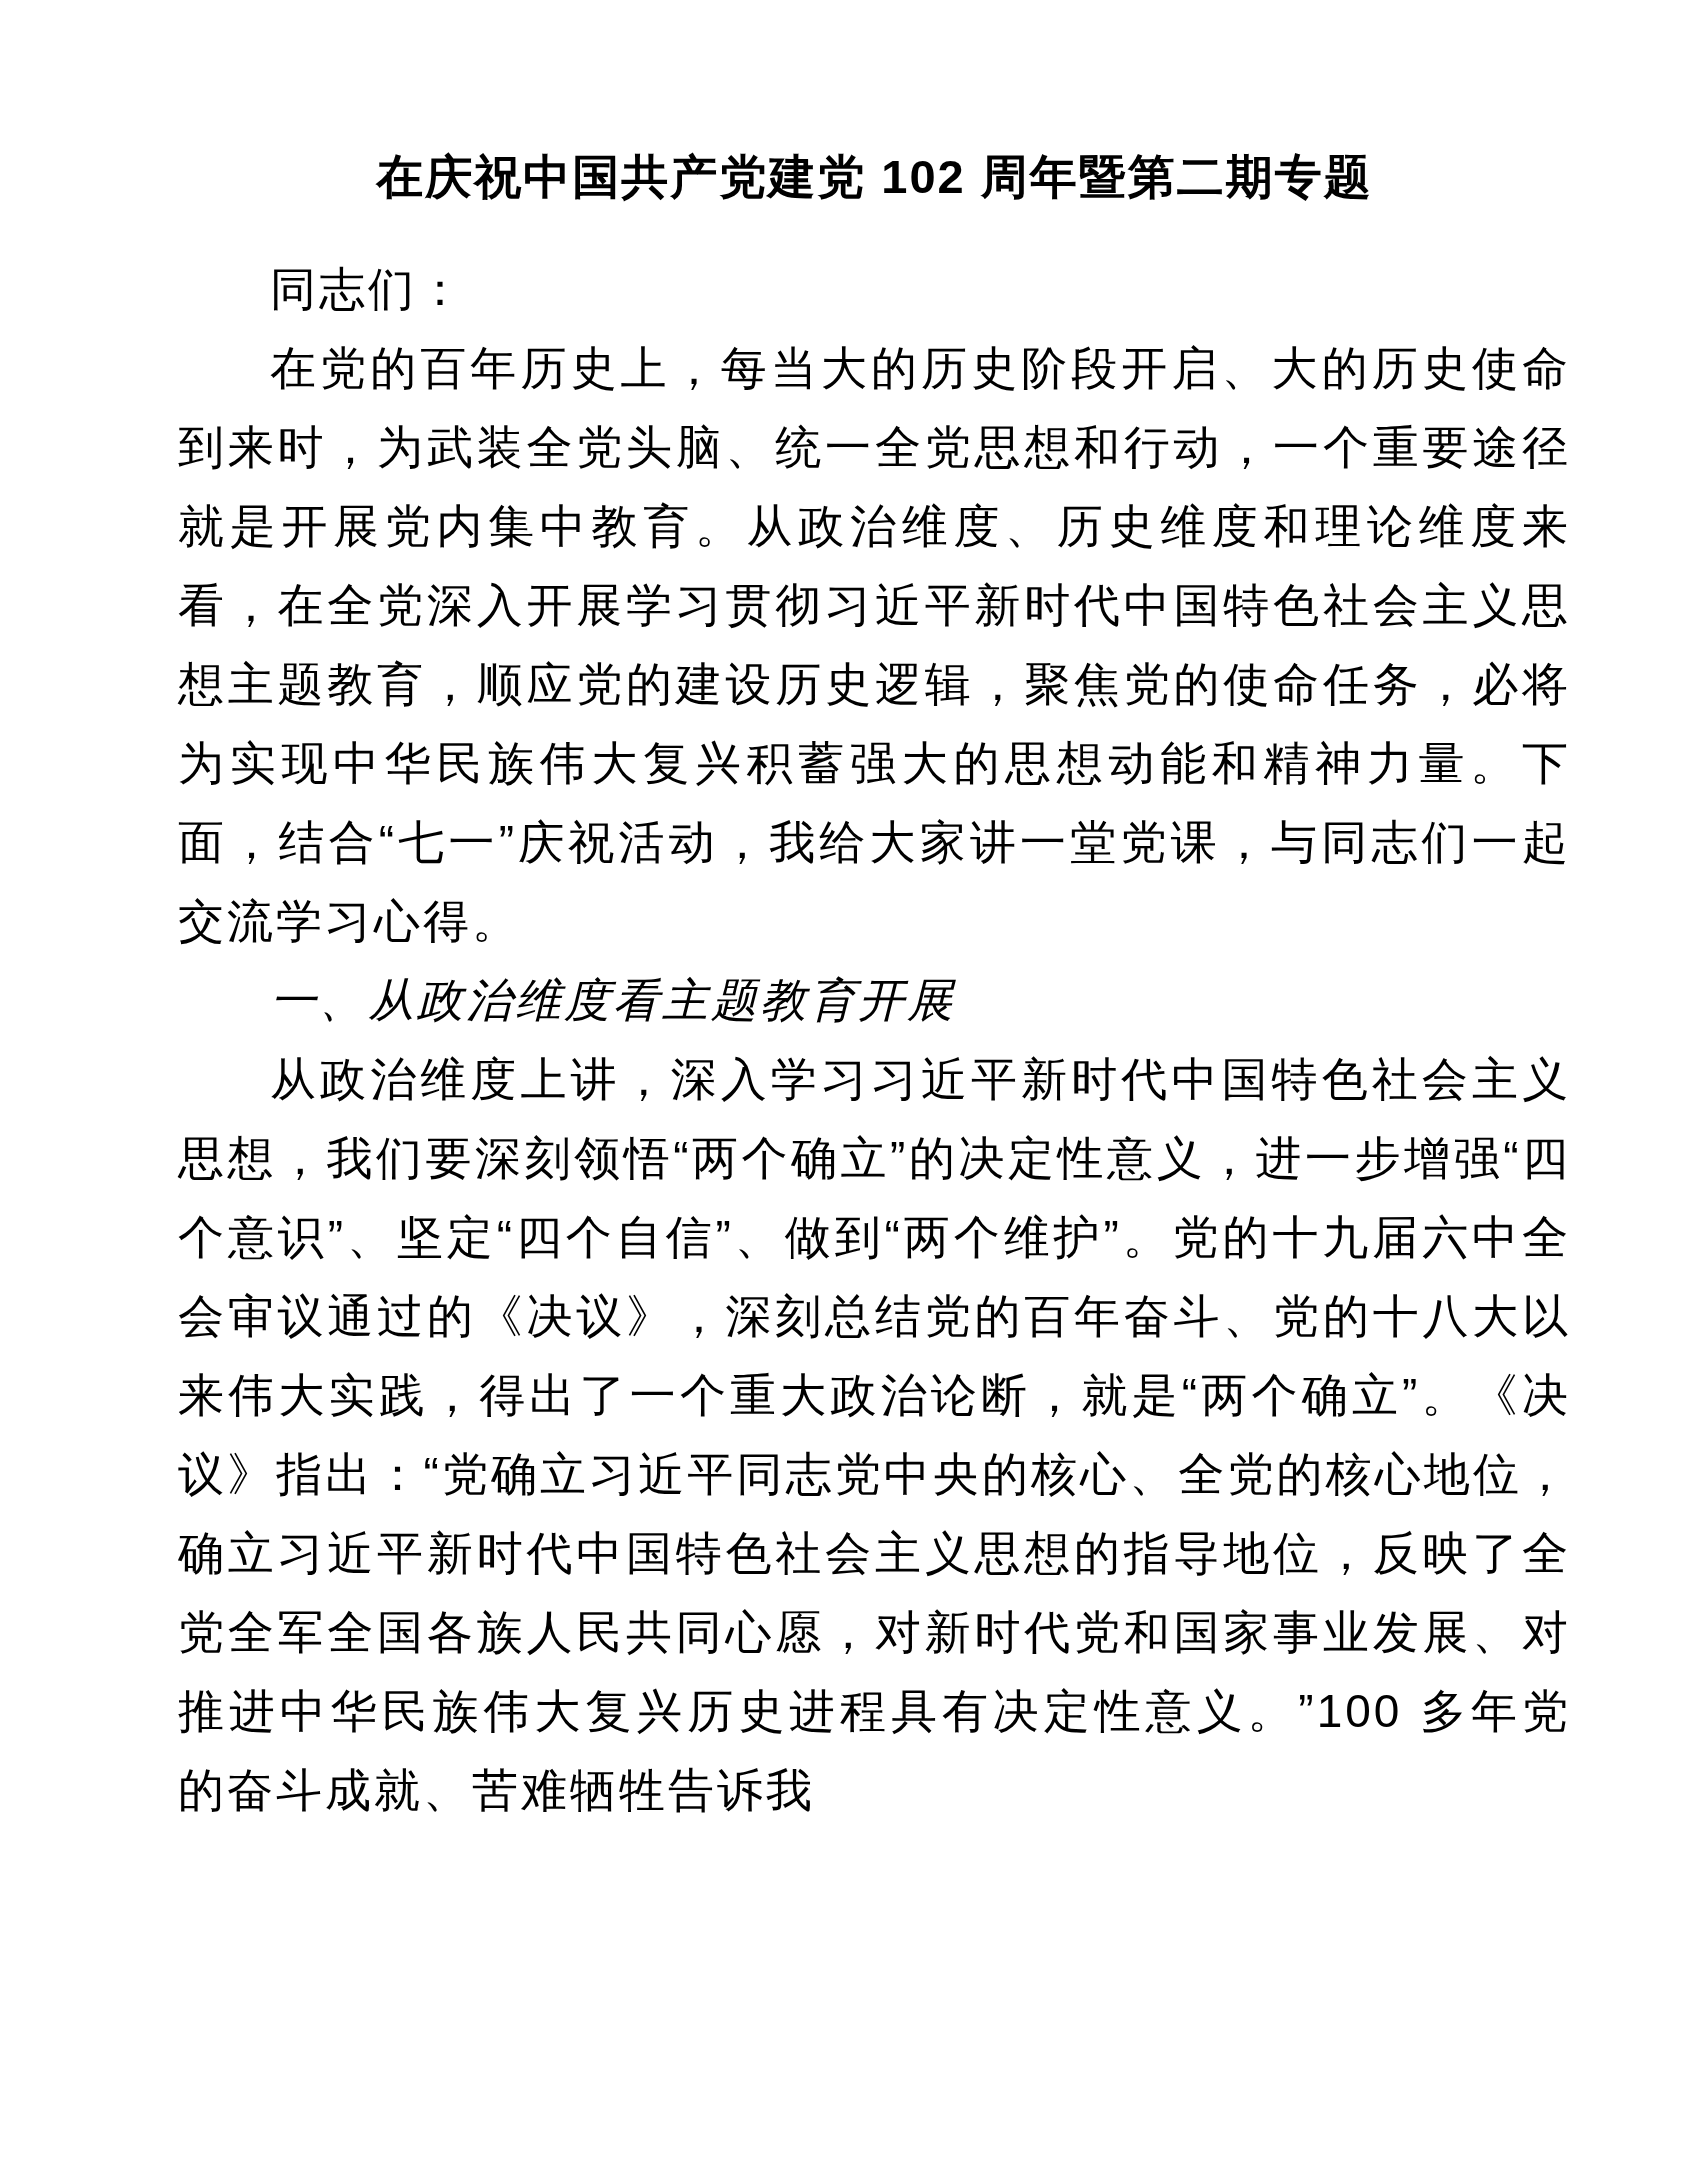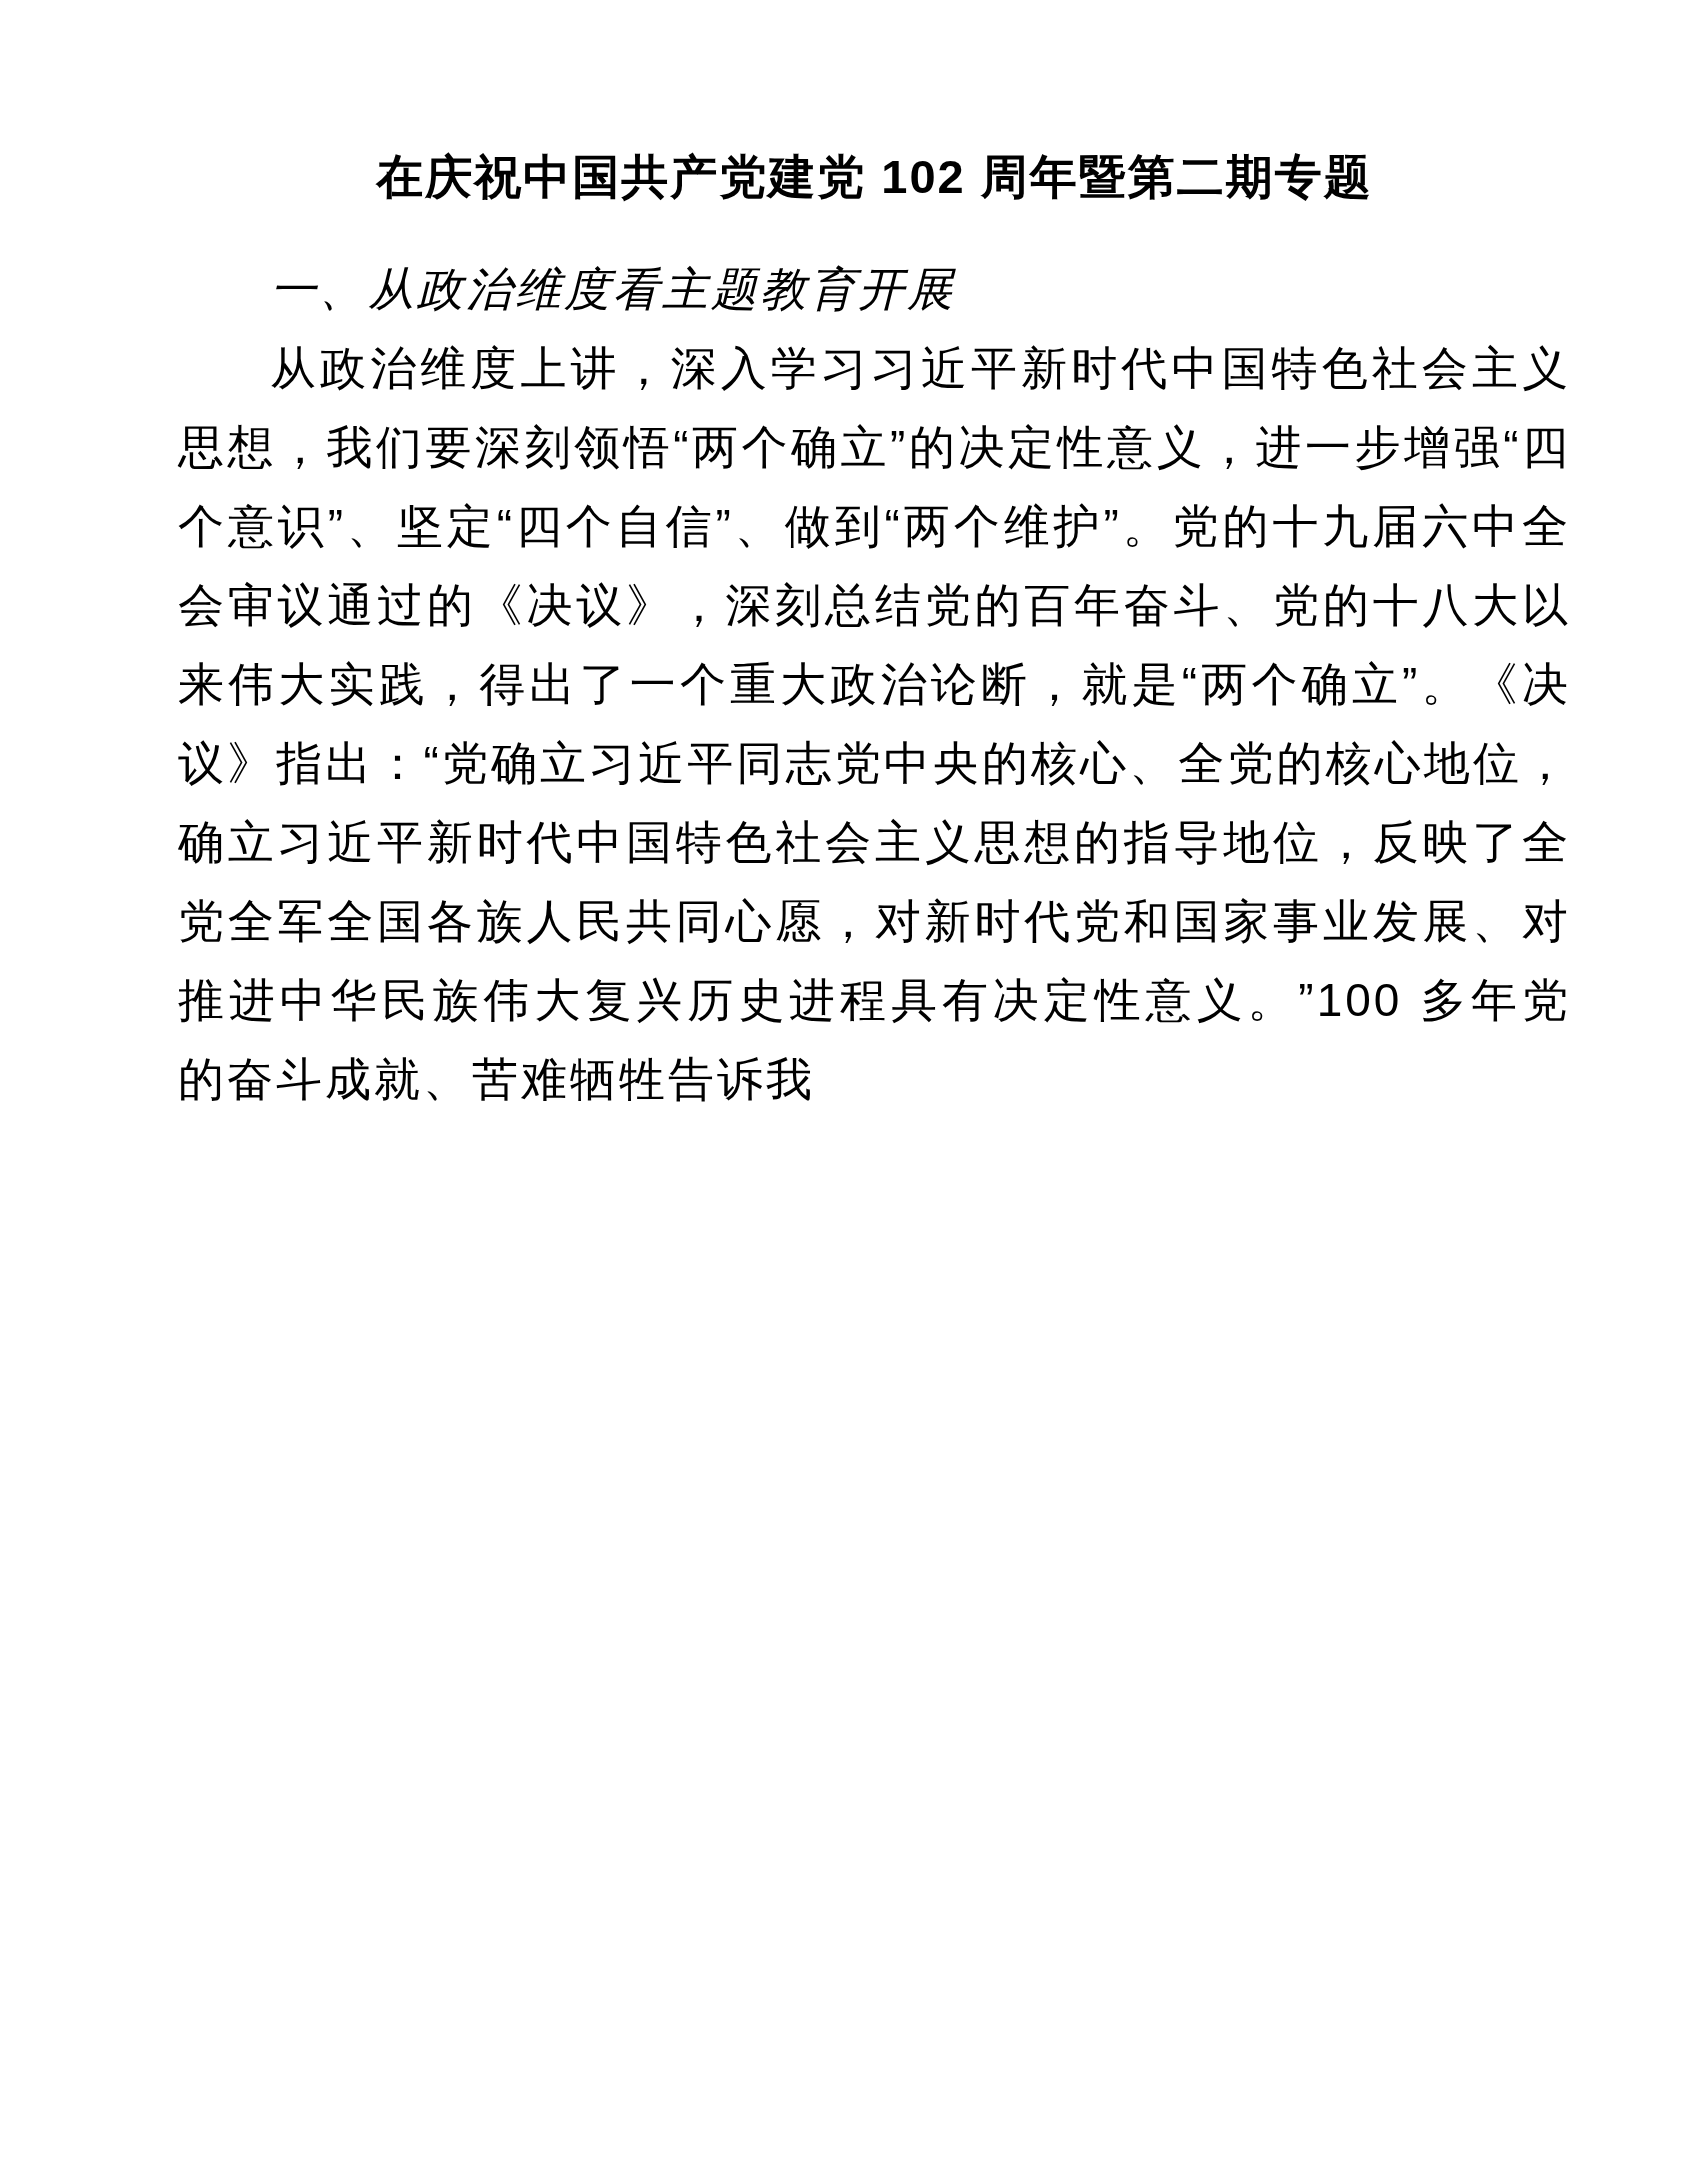--- a/index.html
+++ b/index.html
@@ -56,21 +56,23 @@
 </head>
 <body>
 
 <div class="page">
 
   <h1 class="doc-title">
     <span class="title-line">在庆祝中国共产党建党 102 周年暨第二期专题</span>
   </h1>
 
   <div class="doc-body">
+    <p class="para">同志们：</p>
 
+    <p class="para">在党的百年历史上，每当大的历史阶段开启、大的历史使命到来时，为武装全党头脑、统一全党思想和行动，一个重要途径就是开展党内集中教育。从政治维度、历史维度和理论维度来看，在全党深入开展学习贯彻习近平新时代中国特色社会主义思想主题教育，顺应党的建设历史逻辑，聚焦党的使命任务，必将为实现中华民族伟大复兴积蓄强大的思想动能和精神力量。下面，结合“七一”庆祝活动，我给大家讲一堂党课，与同志们一起交流学习心得。</p>
 
     <p class="para heading">一、从政治维度看主题教育开展</p>
 
     <p class="para">从政治维度上讲，深入学习习近平新时代中国特色社会主义思想，我们要深刻领悟“两个确立”的决定性意义，进一步增强“四个意识”、坚定“四个自信”、做到“两个维护”。党的十九届六中全会审议通过的《决议》，深刻总结党的百年奋斗、党的十八大以来伟大实践，得出了一个重大政治论断，就是“两个确立”。《决议》指出：“党确立习近平同志党中央的核心、全党的核心地位，确立习近平新时代中国特色社会主义思想的指导地位，反映了全党全军全国各族人民共同心愿，对新时代党和国家事业发展、对推进中华民族伟大复兴历史进程具有决定性意义。”100 多年党的奋斗成就、苦难牺牲告诉我</p>
   </div>
 
 </div>
 
 
 </body></html>

